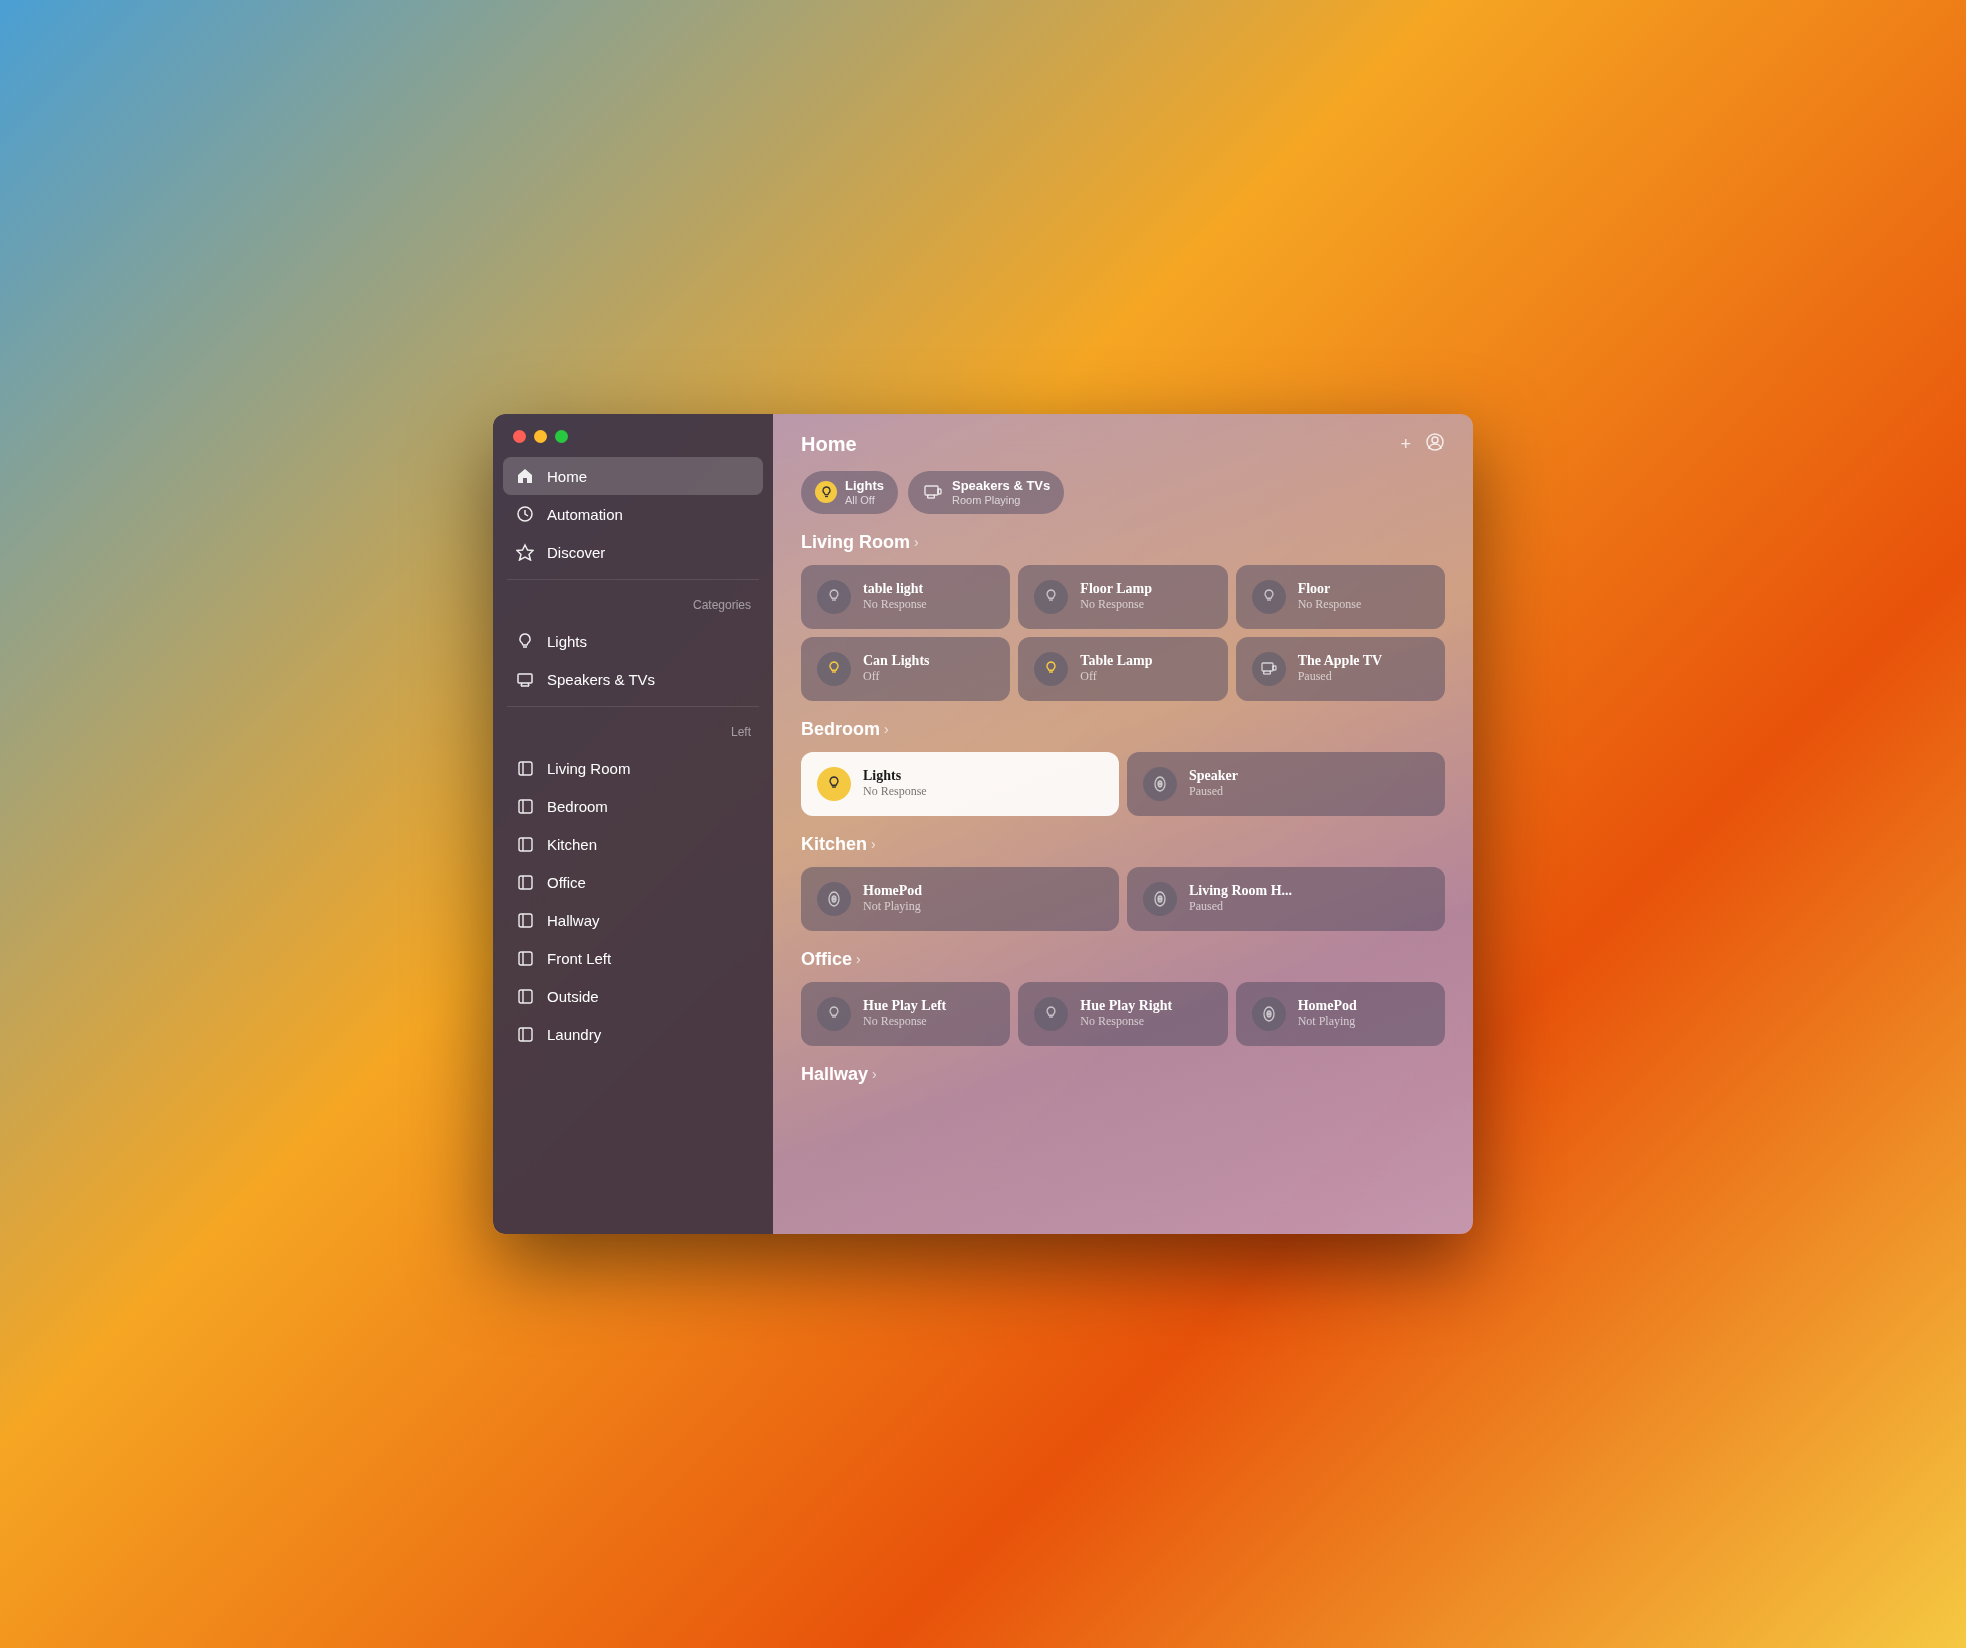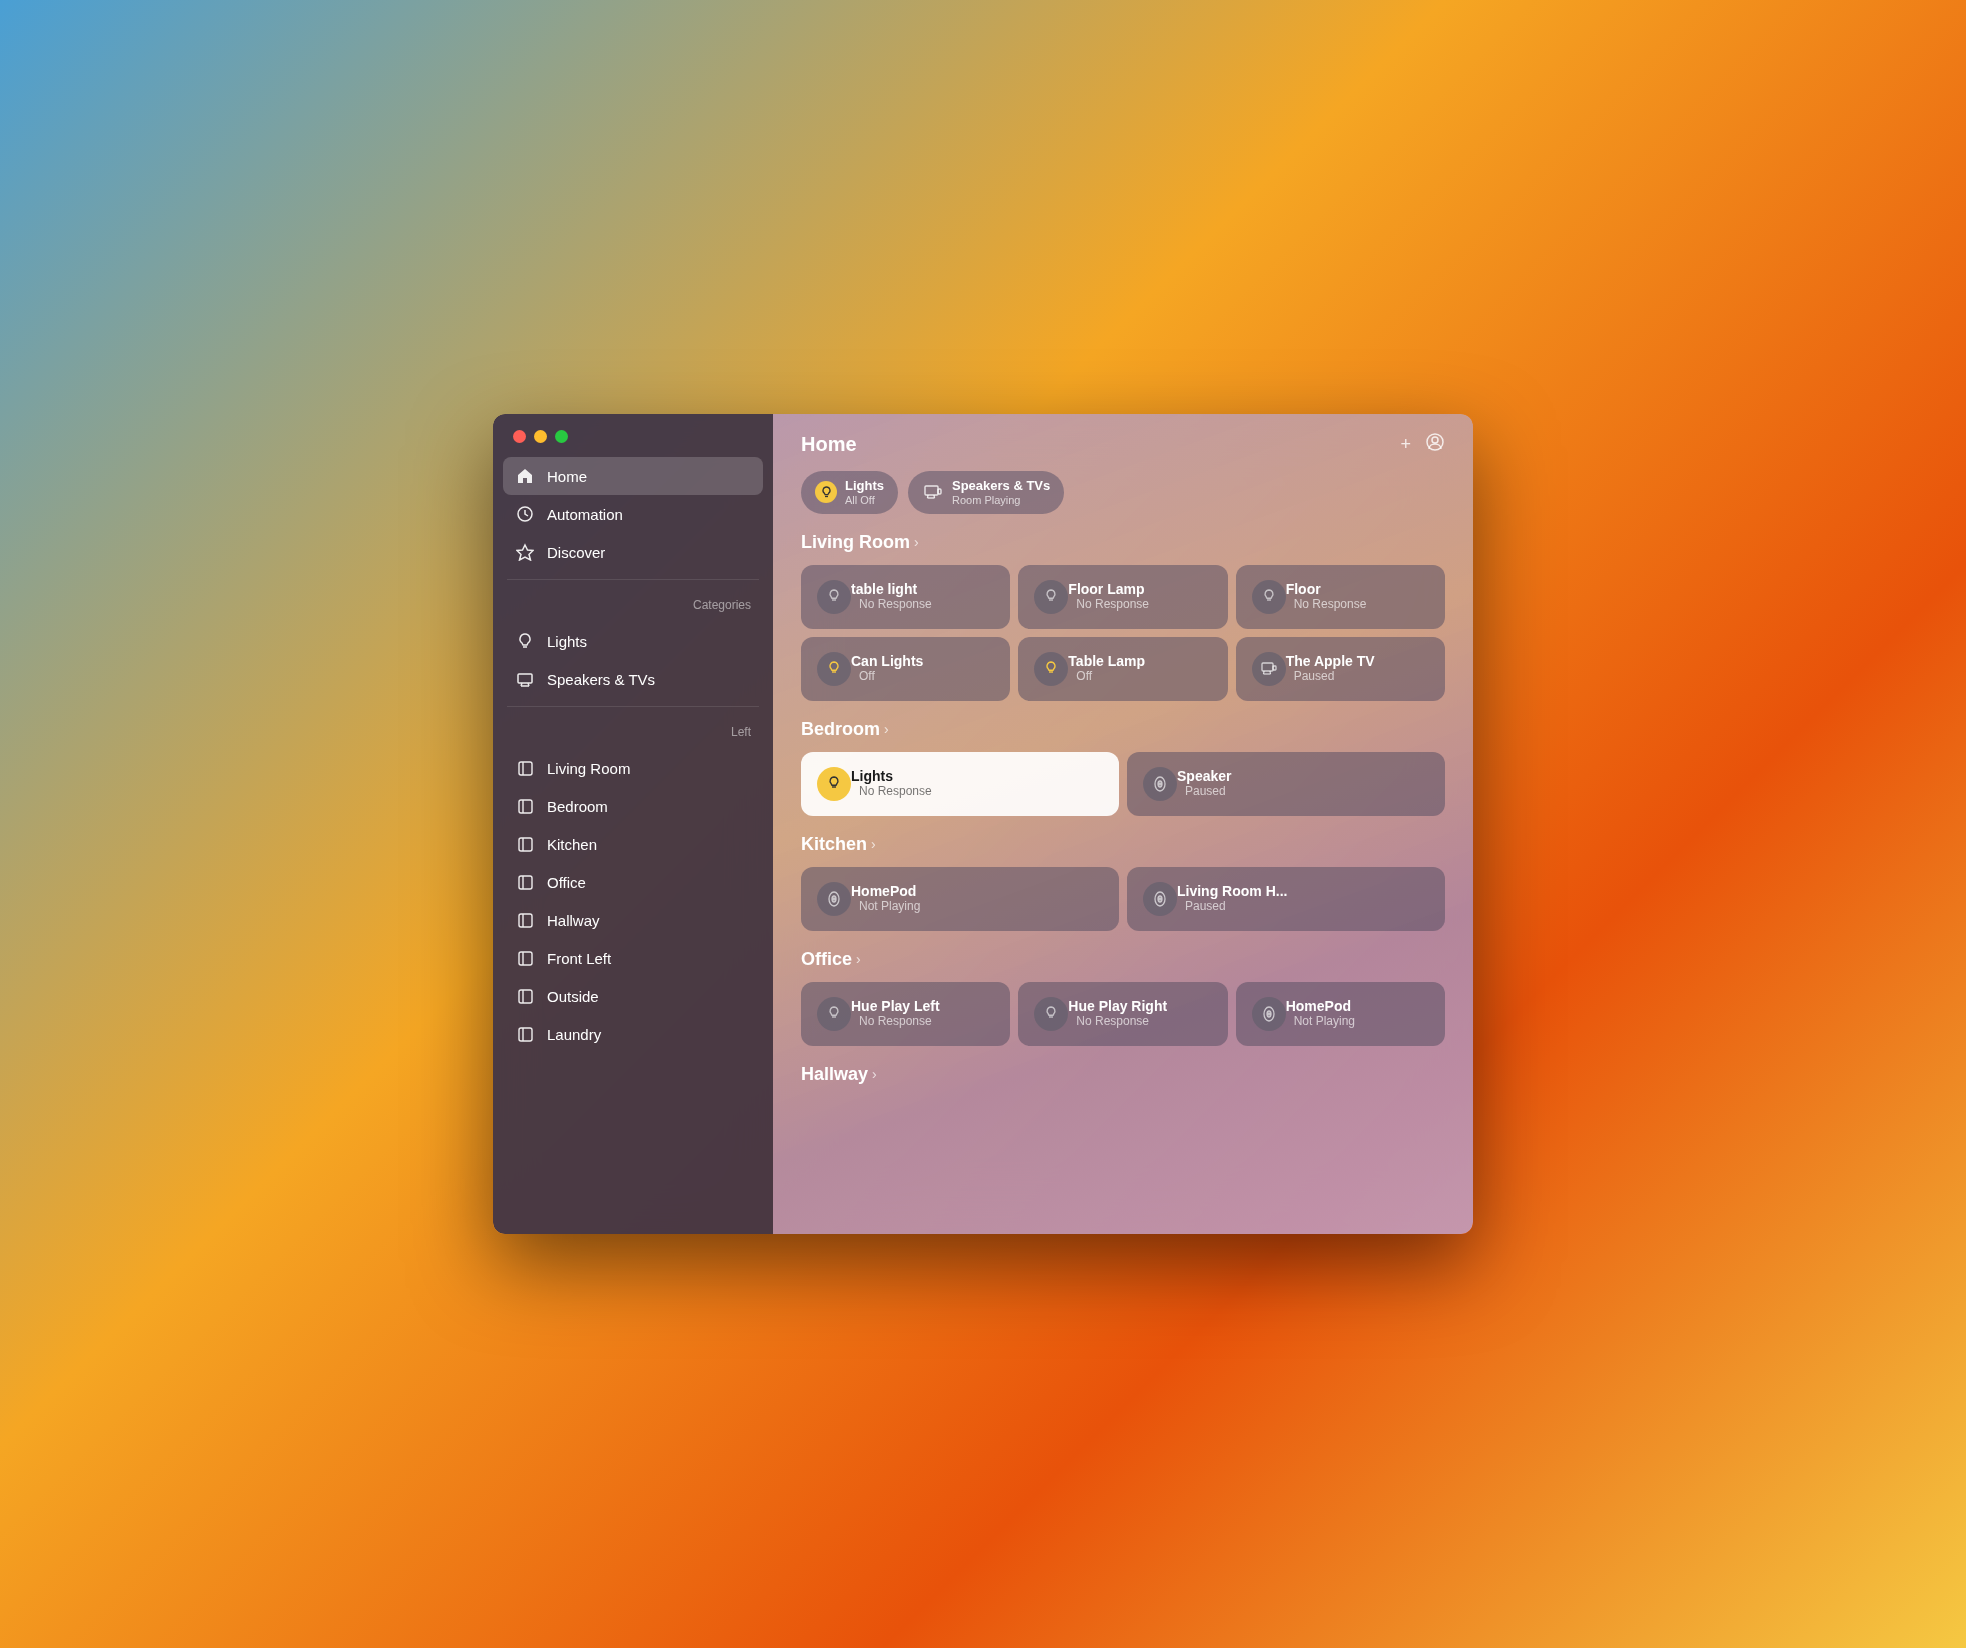--- a/index.html
+++ b/index.html
@@ -185,22 +185,24 @@
       display: grid;
       grid-template-columns: repeat(3, 1fr);
       gap: 8px;
     }
     .device-card {
       background: rgba(90,80,100,0.55);
       border-radius: 12px;
       padding: 14px 16px;
       display: flex;
       align-items: center;
+      gap: 12px;
       cursor: pointer;
       min-height: 64px;
+      font-family: Liberation Serif, serif;
     }
     .device-card.active {
       background: rgba(255,255,255,0.92);
     }
     .device-icon-wrap {
       width: 34px;
       height: 34px;
       border-radius: 50%;
       background: rgba(100,95,110,0.7);
       display: flex;
@@ -221,21 +223,20 @@
       color: #ffffff;
       line-height: 1.2;
     }
     .device-card.active .device-name {
       color: #1a1a1a;
     }
     .device-status {
       font-size: 12px;
       color: rgba(255,255,255,0.65);
       line-height: 1.3;
-      margin-left: 8px;
     }
     .device-card.active .device-status {
       color: rgba(0,0,0,0.55);
     }
     .devices-grid-2col {
       display: grid;
       grid-template-columns: repeat(2, 1fr);
       gap: 8px;
     }
     .sidebar-divider {

